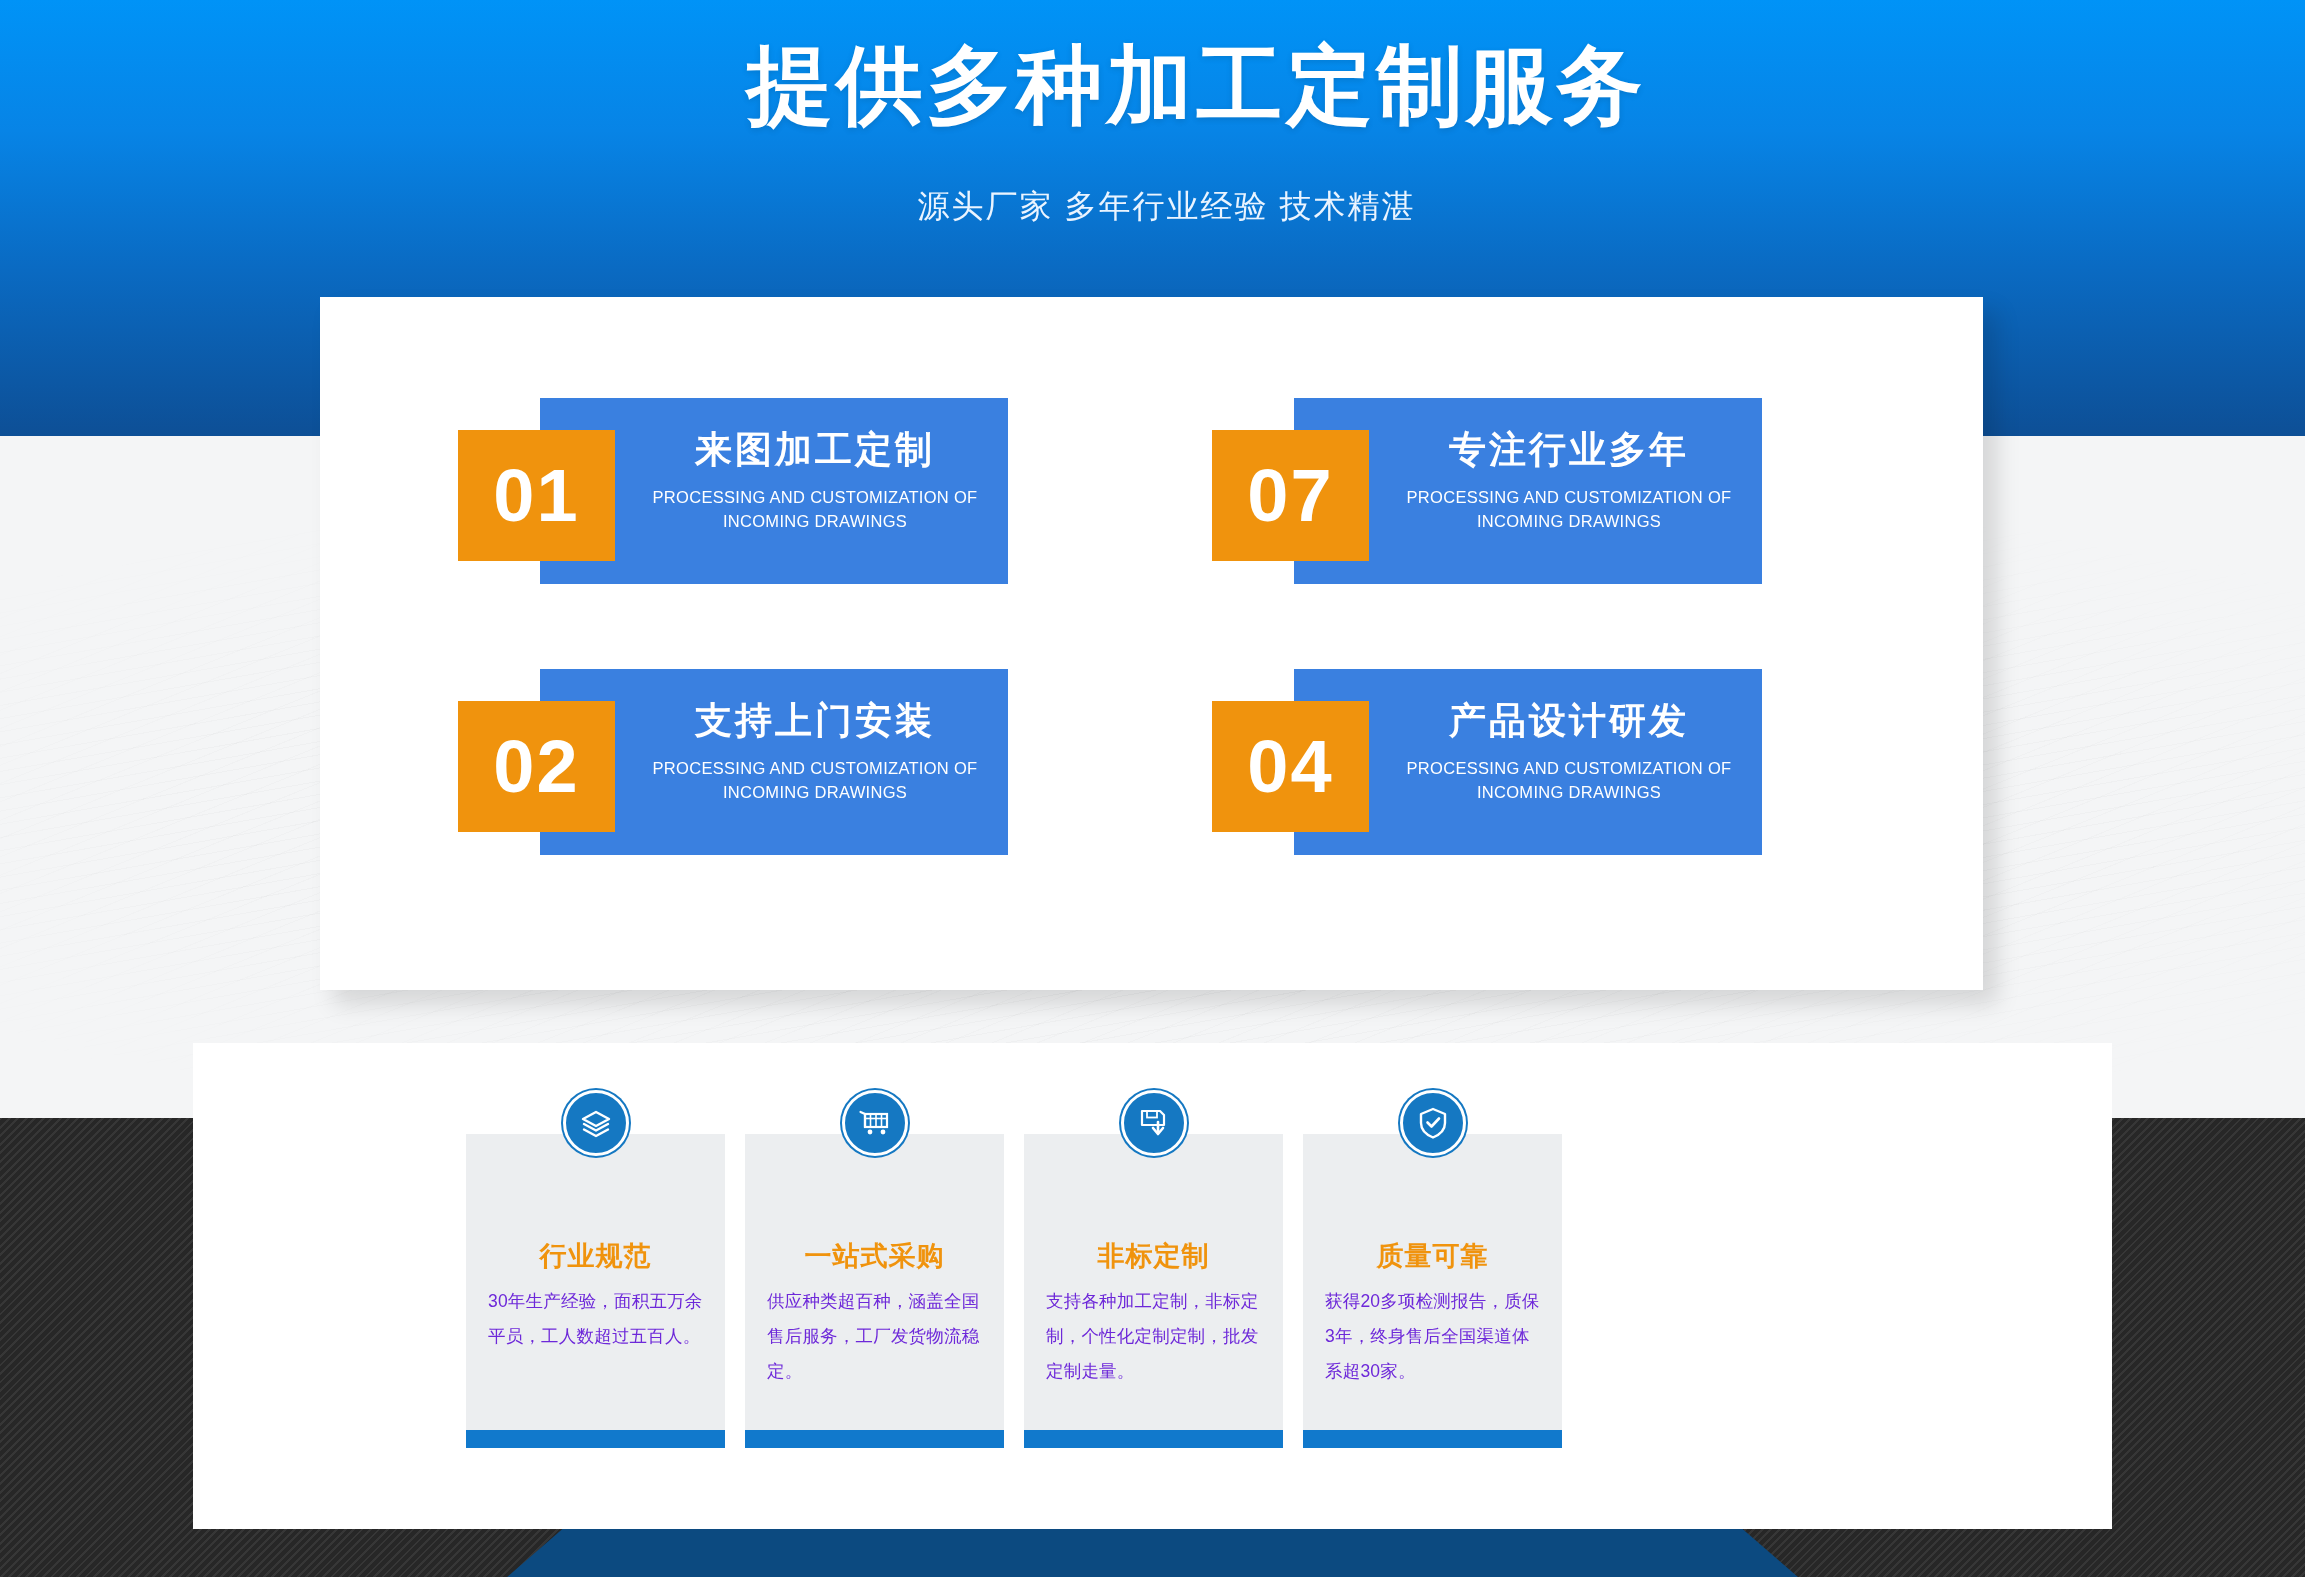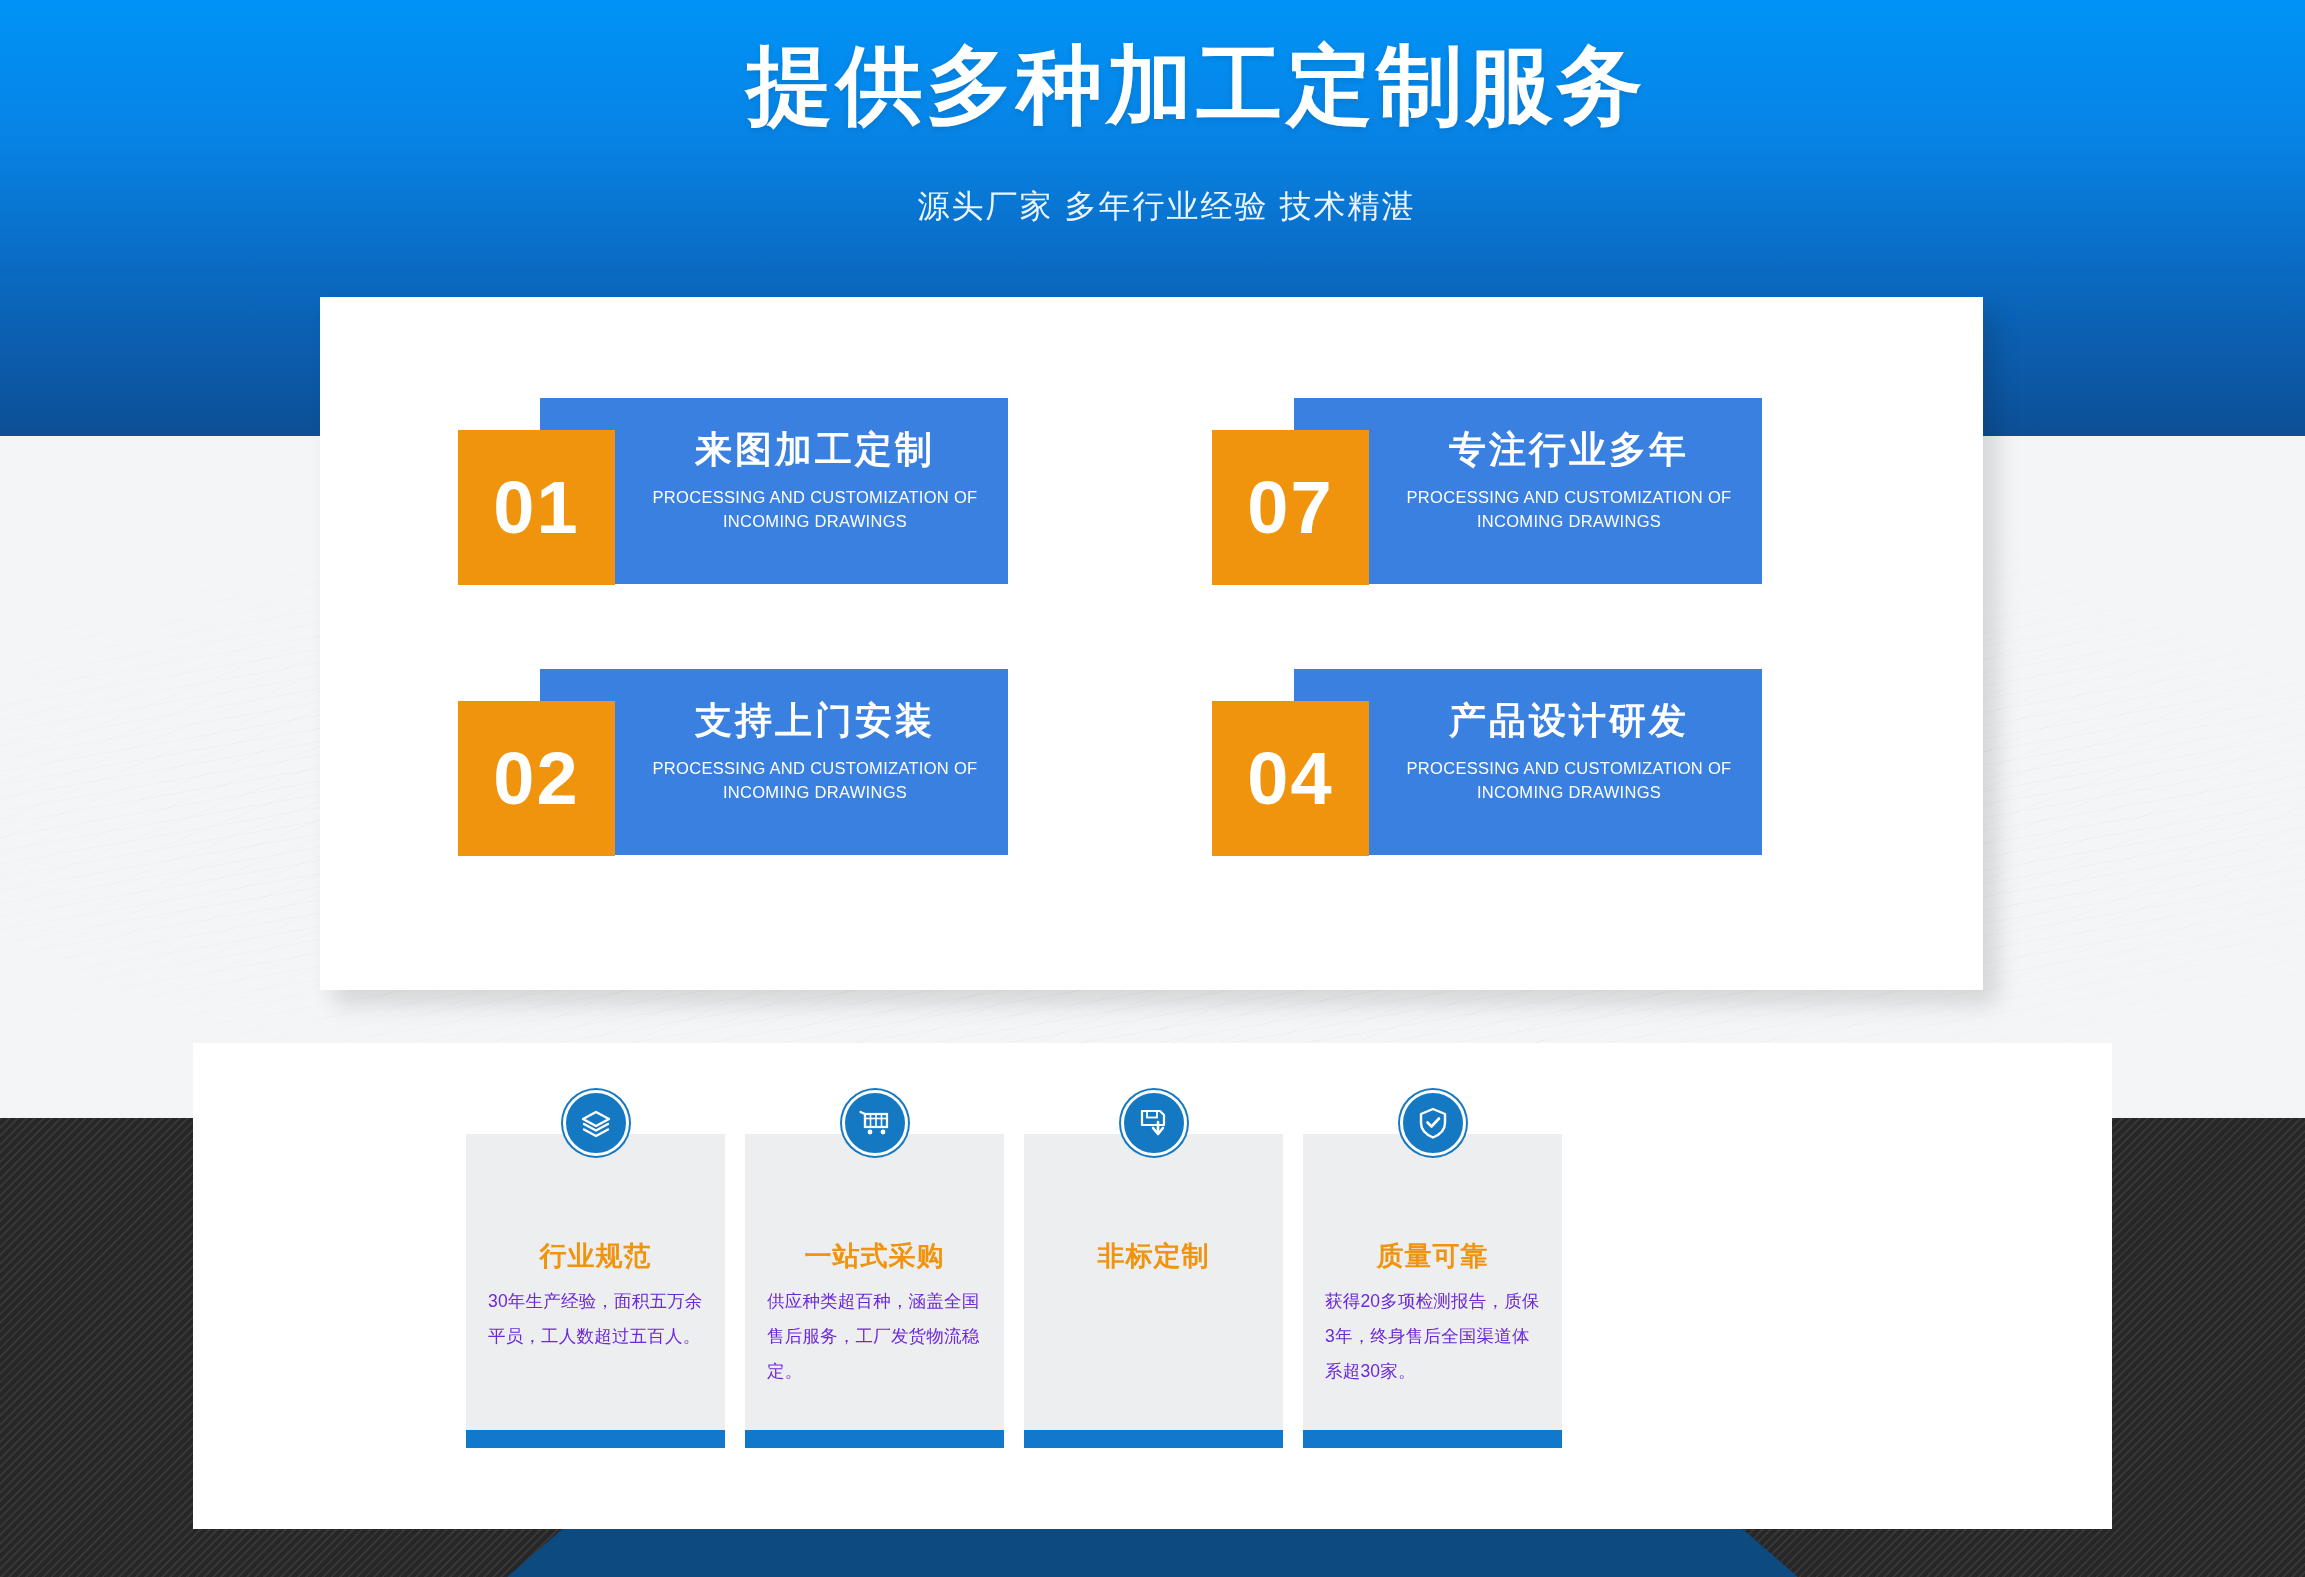--- a/index.html
+++ b/index.html
@@ -65,21 +65,21 @@
     box-shadow:14px 14px 22px rgba(0,0,0,0.13);
   }
 
   
   .num-card { position:absolute; }
   .num-card .bluebox {
     position:absolute; left:82px; top:0; width:468px; height:186px;
     background:#3a80e0;
   }
   .num-card .orangebox {
-    position:absolute; left:0; top:32px; width:157px; height:155px;
+    position:absolute; left:0; top:32px; width:157px; height:131px;
     background:#f0930d;
     display:flex; align-items:center; justify-content:center;
   }
   .num-card .num {
     color:#ffffff; font-size:74px; font-weight:bold; letter-spacing:2px;
     line-height:1;
   }
   .num-card .txtwrap {
     position:absolute; left:172px; top:30px; width:370px; text-align:center;
   }
@@ -254,20 +254,21 @@
     <div class="feat-card" id="fc-2">
       <div class="icon-circle">
         <svg width="36" height="36" viewBox="0 0 36 36">
           <path d="M6 6 H24 L28 10 V20 H6 Z" fill="none" stroke="#fff" stroke-width="2.2" stroke-linejoin="round"></path>
           <rect x="11" y="6" width="10" height="6.5" fill="none" stroke="#fff" stroke-width="1.8"></rect>
           <line x1="22" y1="17" x2="22" y2="27" stroke="#fff" stroke-width="2.6" stroke-linecap="round"></line>
           <polyline points="17,23 22,29 27,23" fill="none" stroke="#fff" stroke-width="2.6" stroke-linecap="round" stroke-linejoin="round"></polyline>
         </svg>
       </div>
       <div class="ftitle">非标定制</div>
+      <div class="fbody">支持各种加工定制，非标定制，个性化定制定制，批发定制走量。</div>
       <div class="fbar"></div>
     </div>
 
     <div class="feat-card" id="fc-3">
       <div class="icon-circle">
         <svg width="36" height="36" viewBox="0 0 36 36">
           <path d="M18 4 L30 9 V18 C30 25 24 30 18 32.5 C12 30 6 25 6 18 V9 Z" fill="none" stroke="#fff" stroke-width="2.4" stroke-linejoin="round"></path>
           <polyline points="12.5,17.5 16.5,21.5 24,13.5" fill="none" stroke="#fff" stroke-width="2.6" stroke-linecap="round" stroke-linejoin="round"></polyline>
         </svg>
       </div>

